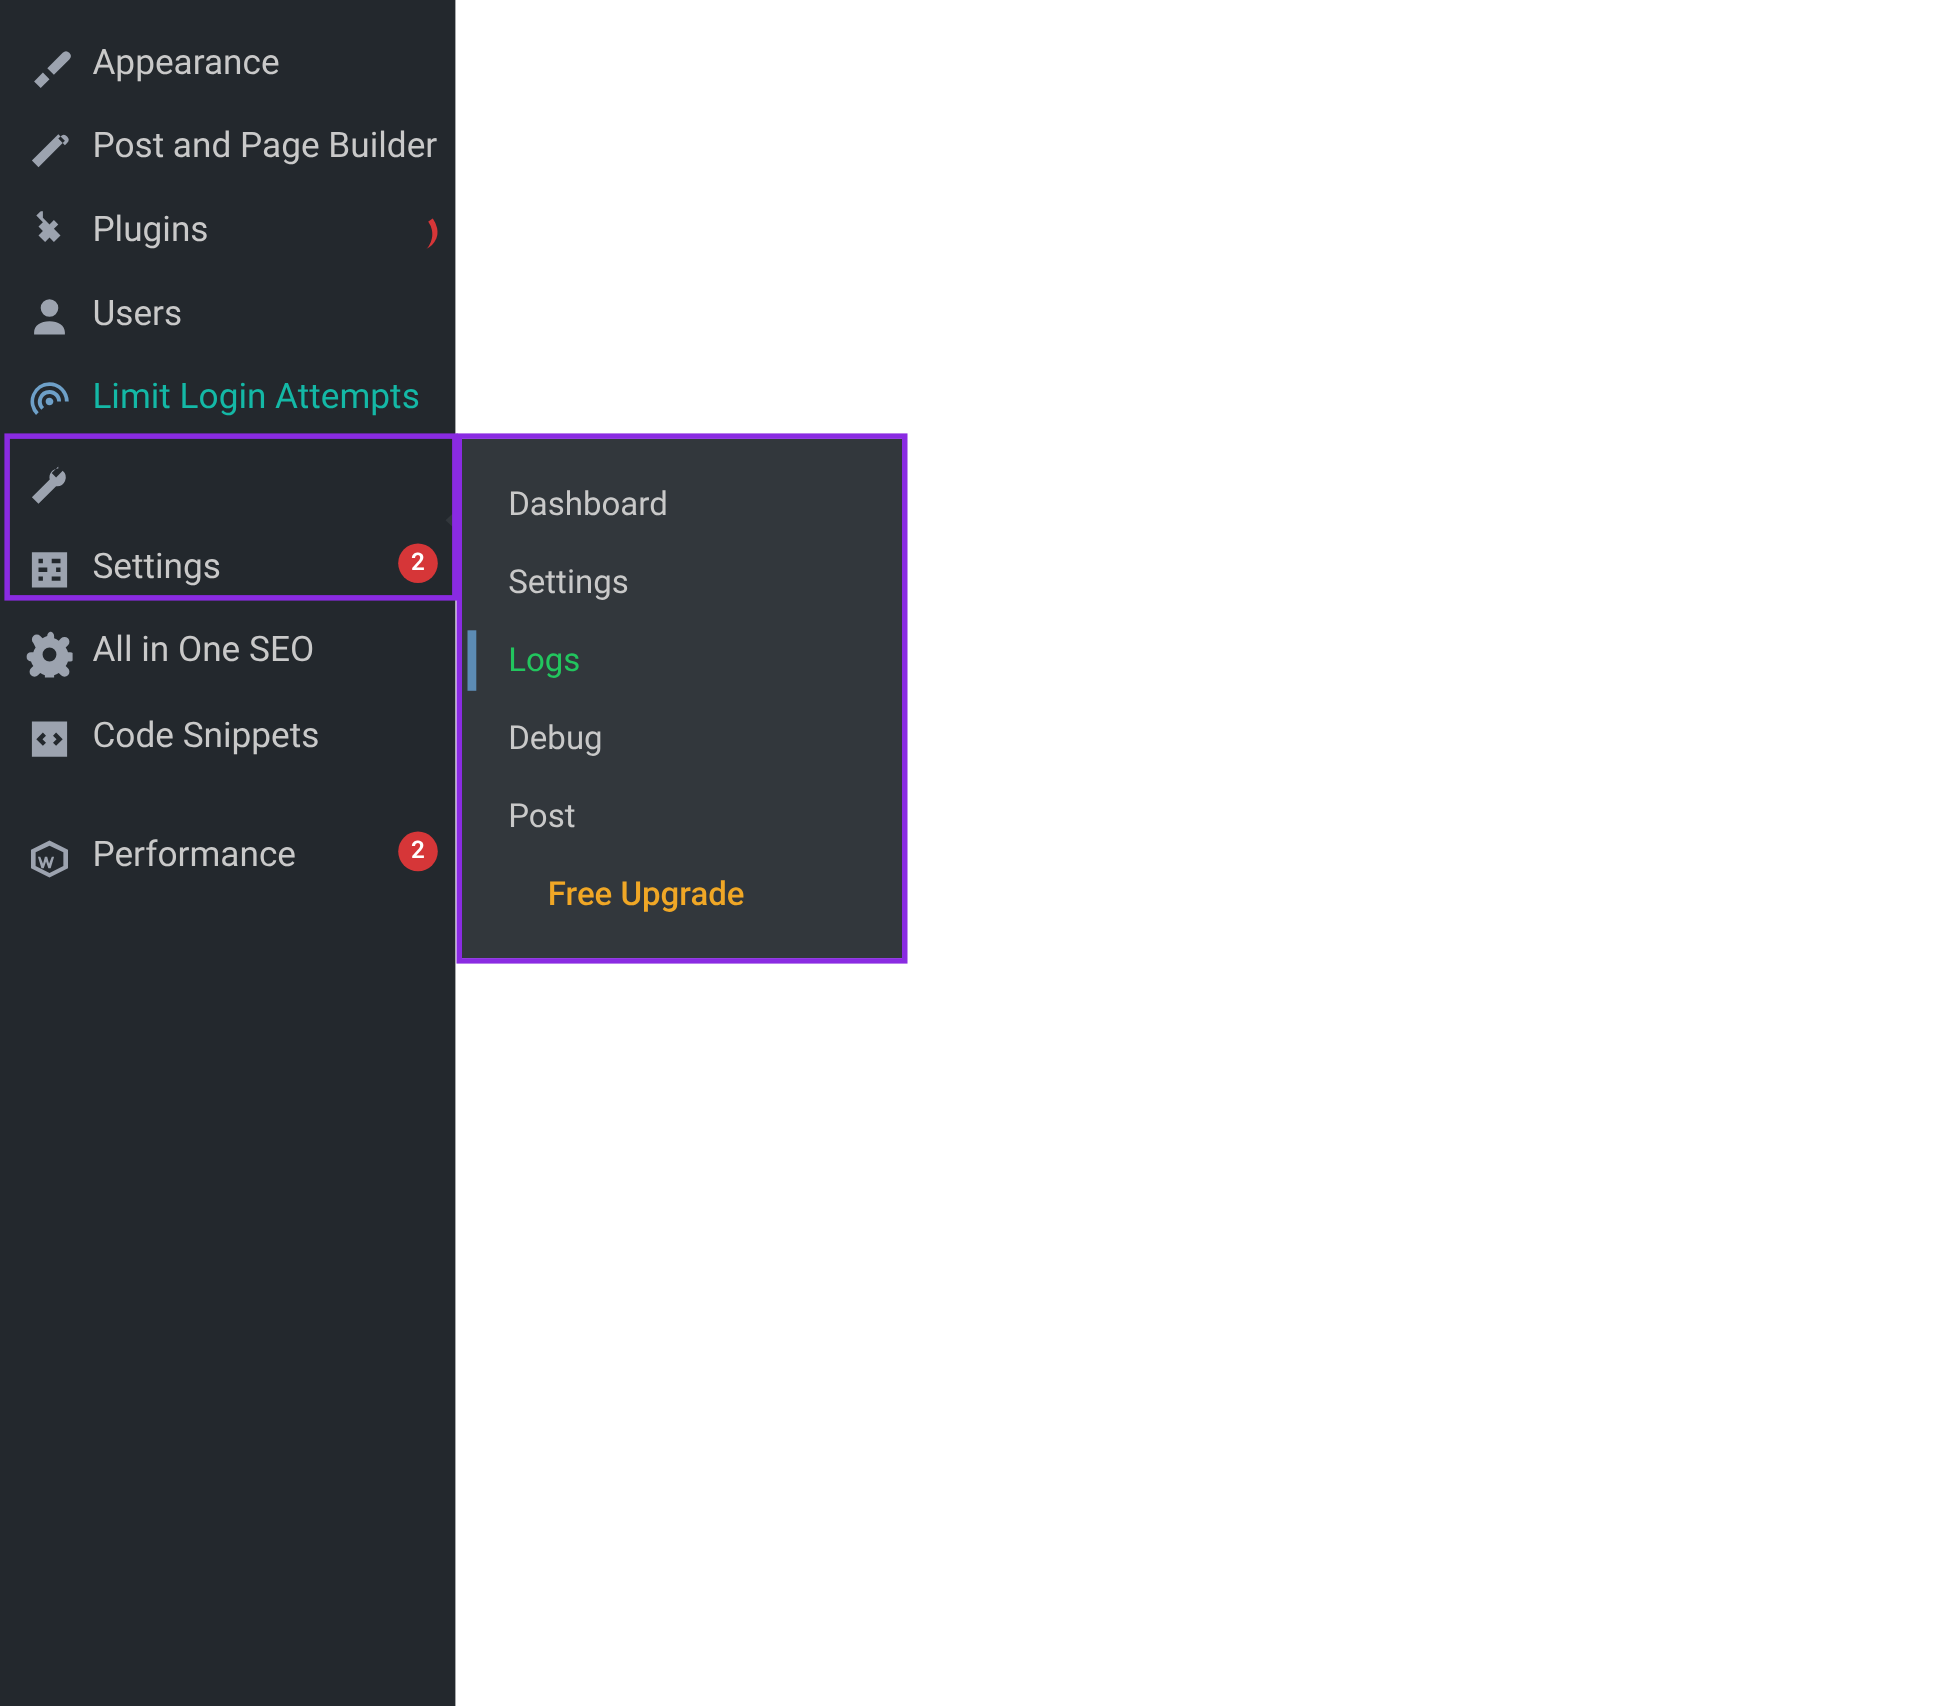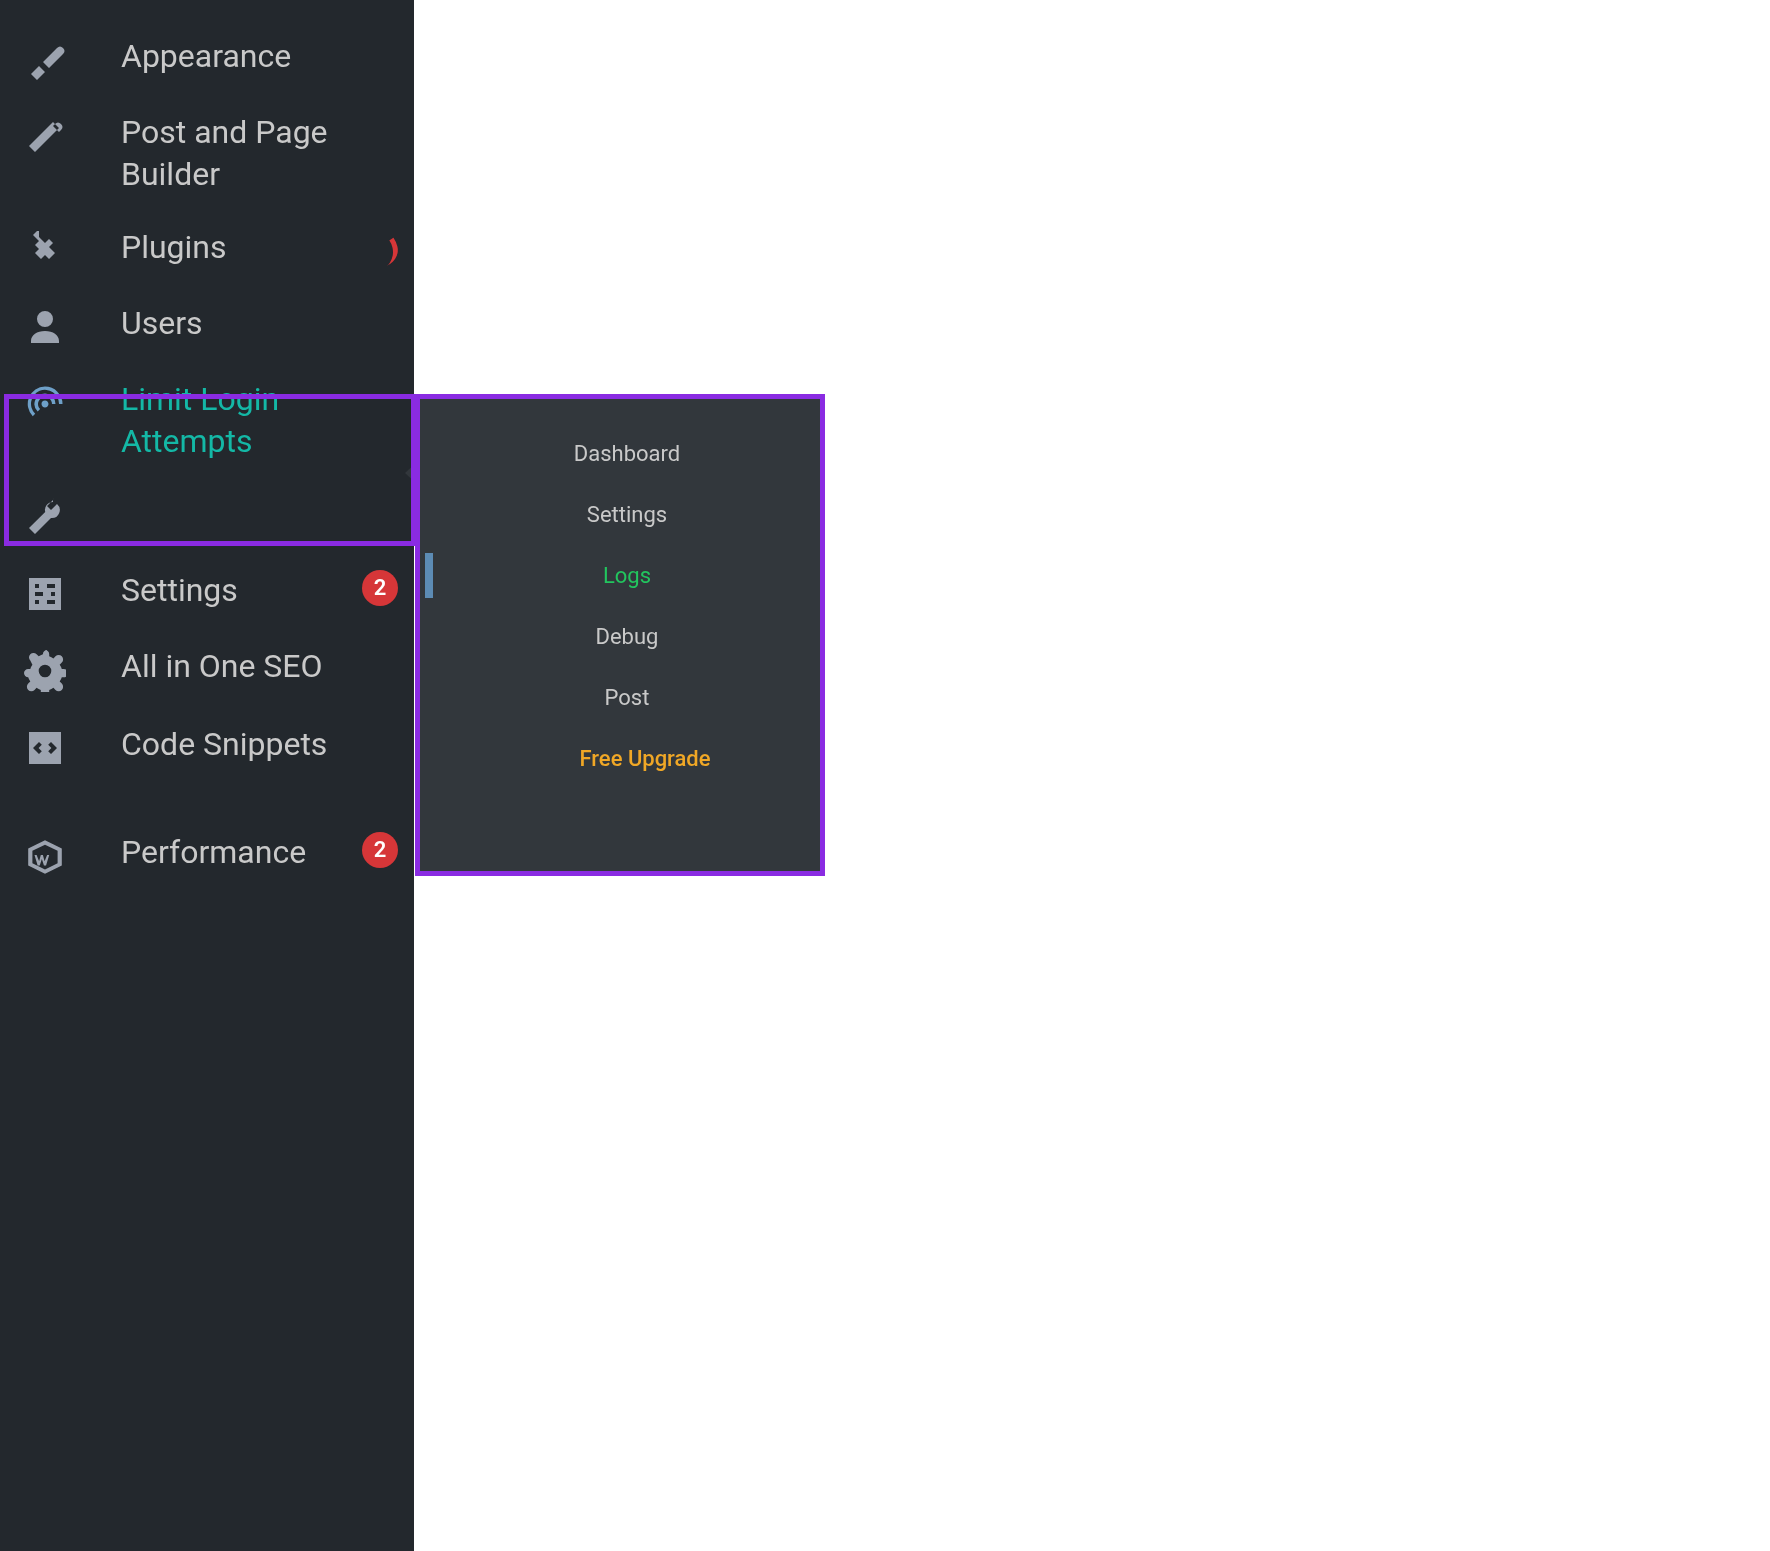--- a/index.html
+++ b/index.html
@@ -29,21 +29,20 @@
 
     .menu-item {
       display: flex;
       align-items: flex-start;
       padding: 16px 16px 16px 20px;
       color: #c9c9c9;
       font-size: 32px;
       line-height: 1.3;
       cursor: pointer;
       position: relative;
-      gap: 37px;
     }
 
     .menu-item .icon {
       width: 50px;
       min-width: 50px;
       display: flex;
       align-items: center;
       justify-content: center;
       margin-right: 14px;
       margin-top: 4px;
@@ -96,25 +95,24 @@
       top: 60px;
       width: 0; height: 0;
       border-top: 14px solid transparent;
       border-bottom: 14px solid transparent;
       border-right: 15px solid #32373c;
     }
 
     .submenu-list { list-style: none; }
     .submenu-item {
       padding: 18px 28px 18px 42px;
-      font-size: 22px;
+      font-size: 30px;
       color: #c9c9c9;
       cursor: pointer;
       position: relative;
-      text-align: center;
     }
     .submenu-item.active {
       color: #22c55e;
     }
     .submenu-item.active::before {
       content: "";
       position: absolute;
       left: 5px;
       top: 8px;
       bottom: 8px;

